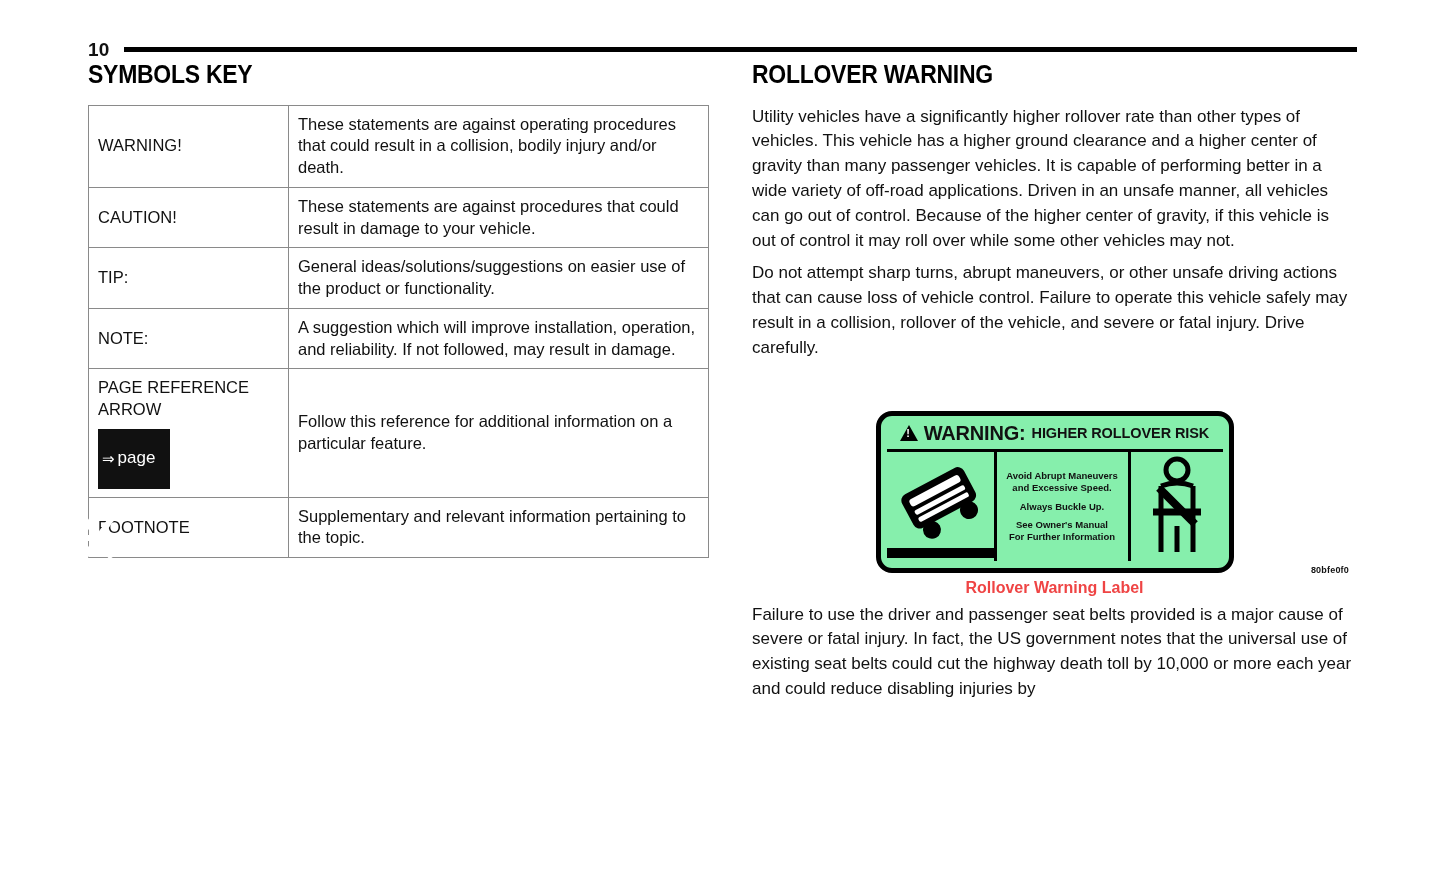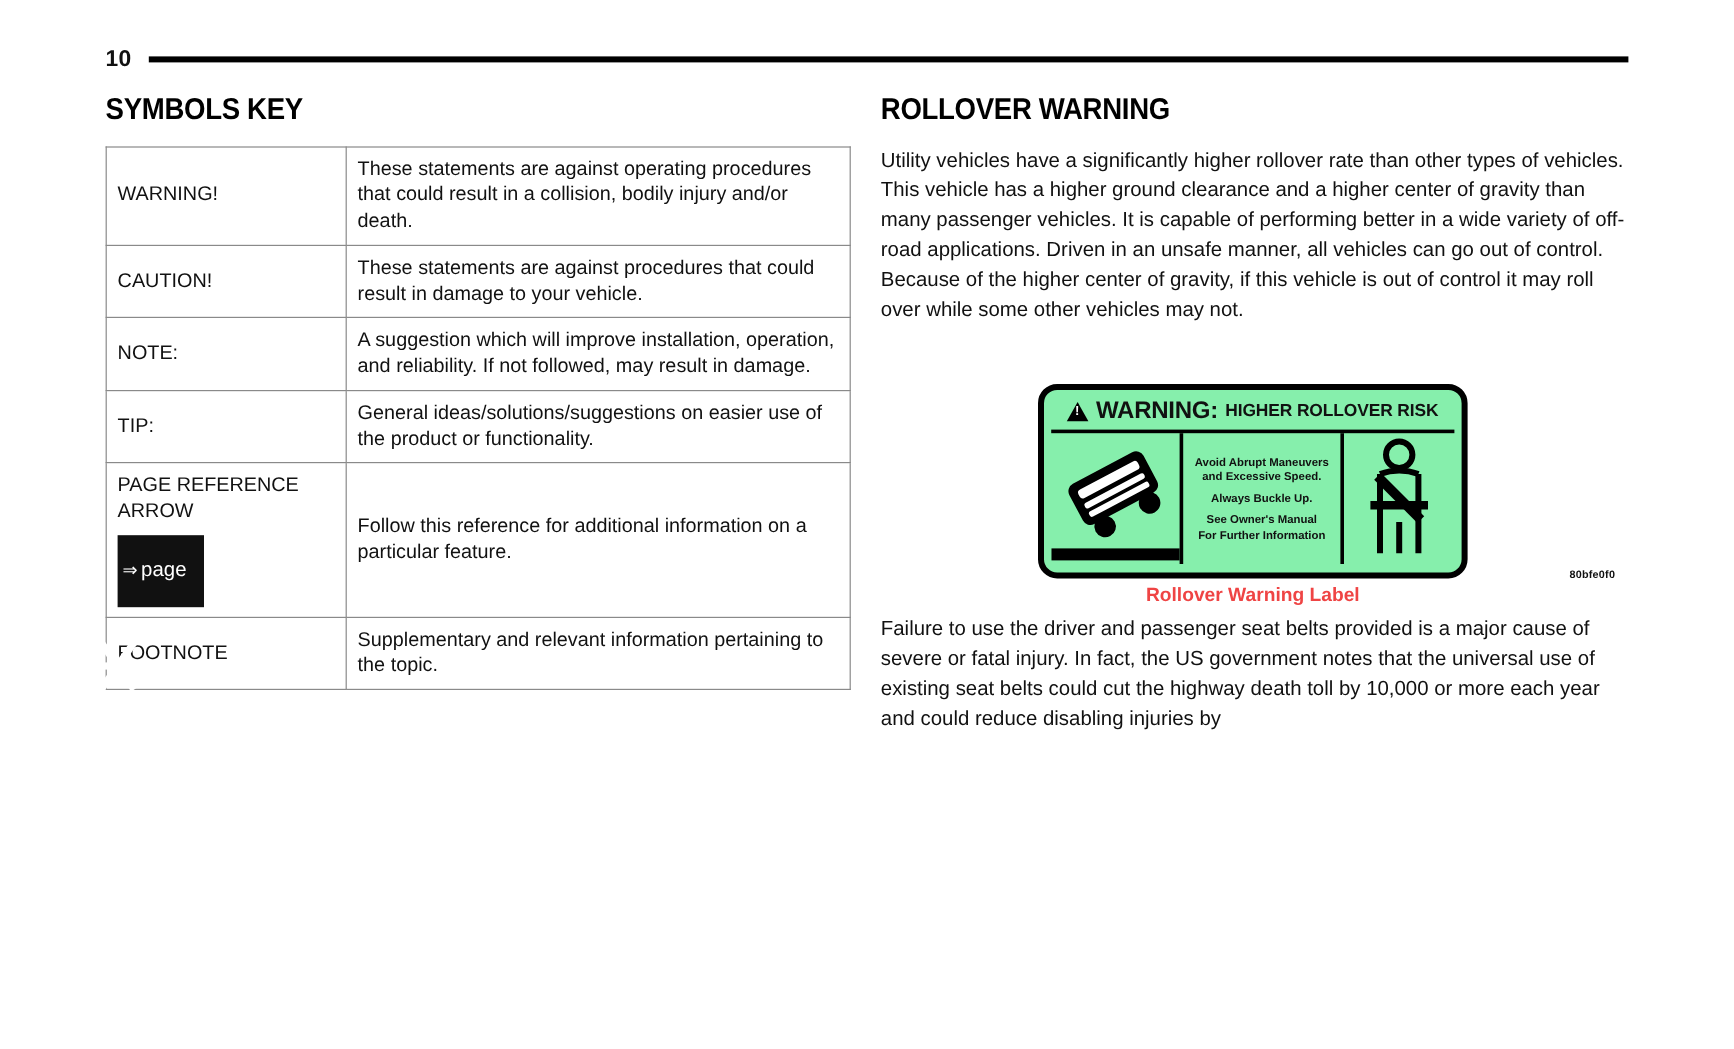--- a/index.html
+++ b/index.html
@@ -43,25 +43,25 @@
   }
   .header-rule {
     flex: 1;
     height: 5px;
     background: #000;
   }
 
   
   .columns {
     position: absolute;
-    top: 78px;
+    top: 61px;
     left: 88px;
     width: 1269px;
     display: flex;
-    gap: 26px;
+    gap: 44px;
   }
   .col-left { width: 620px; }
   .col-right { width: 620px; }
 
   h2.section-title {
     font-family: "Liberation Sans", sans-serif;
     font-size: 25px;
     font-weight: bold;
     letter-spacing: -0.3px;
     margin: 0 0 16px 0;
@@ -298,30 +298,30 @@
 
           <tr>
             <td class="label-cell">
               <span class="lbl">CAUTION!</span>
             </td>
             <td class="desc-cell">These statements are against procedures that could result in damage to your vehicle.</td>
           </tr>
 
           <tr>
             <td class="label-cell">
+              <span class="lbl">TIP:</span>
+            </td>
+            <td class="desc-cell">General ideas/solutions/suggestions on easier use of the product or functionality.</td>
+          </tr>
+
+          <tr>
+            <td class="label-cell">
               <span class="lbl">NOTE:</span>
             </td>
             <td class="desc-cell">A suggestion which will improve installation, operation, and reliability. If not followed, may result in damage.</td>
-          </tr>
-
-          <tr>
-            <td class="label-cell">
-              <span class="lbl">TIP:</span>
-            </td>
-            <td class="desc-cell">General ideas/solutions/suggestions on easier use of the product or functionality.</td>
           </tr>
 
           <tr>
             <td class="label-cell">
               <span class="lbl lbl-block">PAGE REFERENCE</span>
               <span class="lbl lbl-block">ARROW</span>
               <span class="page-ref-swatch">
                 <span class="arrow">⇒</span>
                 <span>page</span>
               </span>
@@ -338,20 +338,21 @@
           </tr>
         </tbody>
       </table>
 
     </div>
 
     <div class="col-right">
       <h2 class="section-title">ROLLOVER WARNING</h2>
 
       <p class="body">Utility vehicles have a significantly higher rollover rate than other types of vehicles. This vehicle has a higher ground clearance and a higher center of gravity than many passenger vehicles. It is capable of performing better in a wide variety of off-road applications. Driven in an unsafe manner, all vehicles can go out of control. Because of the higher center of gravity, if this vehicle is out of control it may roll over while some other vehicles may not.</p>
+      <p class="body">Do not attempt sharp turns, abrupt maneuvers, or other unsafe driving actions that can cause loss of vehicle control. Failure to operate this vehicle safely may result in a collision, rollover of the vehicle, and severe or fatal injury. Drive carefully.</p>
 
       <div class="label-wrap">
         <div class="warn-label">
           <div class="warn-top">
             <span class="warn-tri"></span>
             <span class="warn-word">WARNING:</span>
             <span class="warn-sub">HIGHER ROLLOVER RISK</span>
           </div>
           <div class="warn-body">
             <div class="warn-cell left">

